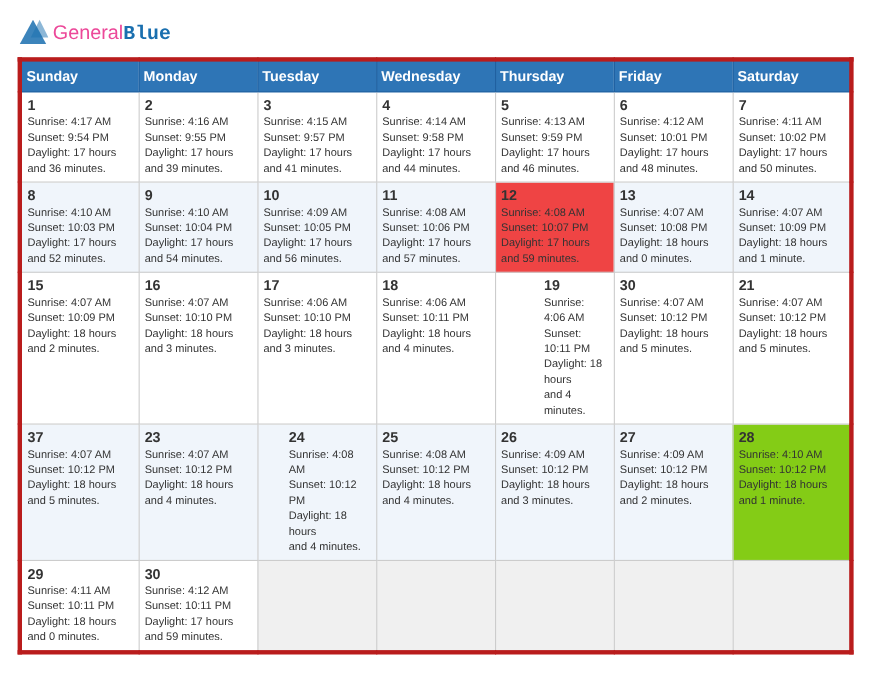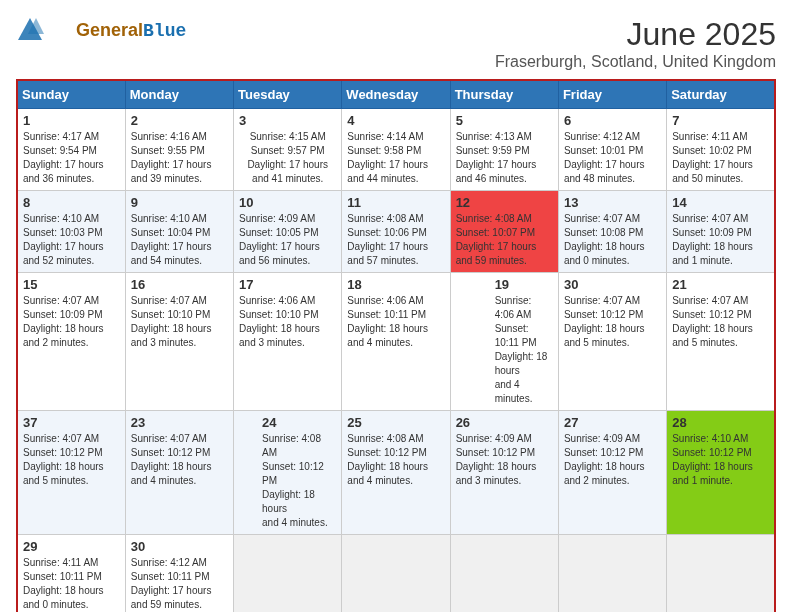--- a/index.html
+++ b/index.html
@@ -16,23 +16,22 @@
       align-items: flex-start;
       margin-bottom: 8px;
     }
     .logo {
       display: flex;
       align-items: center;
       gap: 4px;
     }
     .logo-text-general {
       font-size: 18px;
-      font-weight: bold;
-      color: #a16207;
-      margin-left: 28px;
+      font-weight: normal;
+      color: #ec4899;
     }
     .logo-text-blue {
       font-size: 18px;
       font-weight: bold;
       color: #1a6faf;
       font-family: Liberation Mono, monospace;
     }
     .logo-icon {
       width: 28px;
       height: 28px;
@@ -45,21 +44,21 @@
       color: #333;
       font-weight: normal;
     }
     .location-title {
       font-size: 16px;
       color: #555;
     }
     .calendar {
       width: 100%;
       border-collapse: collapse;
-      border: 2px solid #b91c1c;
+      border: 4px solid #b91c1c;
     }
     .calendar th {
       background-color: #2e75b6;
       color: #fff;
       font-size: 13px;
       font-weight: bold;
       padding: 6px 4px;
       text-align: left;
       border: 1px solid #2060a0;
     }
@@ -99,24 +98,20 @@
 
 <div class="header-area">
   <div class="logo">
     <svg class="logo-icon" viewBox="0 0 28 28">
       <polygon points="14,2 26,24 2,24" fill="#1a6faf" opacity="0.85"></polygon>
       <polygon points="20,2 28,18 12,18" fill="#1a6faf" opacity="0.5"></polygon>
     </svg>
     <div>
       <span class="logo-text-general">General</span><span class="logo-text-blue">Blue</span>
     </div>
-  </div>
-  <div class="title-block">
-    <div class="month-title">June 2025</div>
-    <div class="location-title">Fraserburgh, Scotland, United Kingdom</div>
   </div>
 </div>
 
 <table class="calendar">
   <thead>
     <tr>
       <th>Sunday</th>
       <th>Monday</th>
       <th>Tuesday</th>
       <th>Wednesday</th>
@@ -136,21 +131,21 @@
         </td>
         <td style="background-color: rgb(255, 255, 255);">
           <span class="day-num">2</span>
           <div class="day-info" style="white-space: pre-line;">Sunrise: 4:16 AM
 Sunset: 9:55 PM
 Daylight: 17 hours
 and 39 minutes.</div>
         </td>
         <td style="background-color: rgb(255, 255, 255);">
           <span class="day-num">3</span>
-          <div class="day-info" style="white-space: pre-line; text-align: center;">Sunrise: 4:15 AM
+          <div class="day-info" style="white-space: pre-line;">Sunrise: 4:15 AM
 Sunset: 9:57 PM
 Daylight: 17 hours
 and 41 minutes.</div>
         </td>
         <td style="background-color: rgb(255, 255, 255);">
           <span class="day-num">4</span>
           <div class="day-info" style="white-space: pre-line;">Sunrise: 4:14 AM
 Sunset: 9:58 PM
 Daylight: 17 hours
 and 44 minutes.</div>

